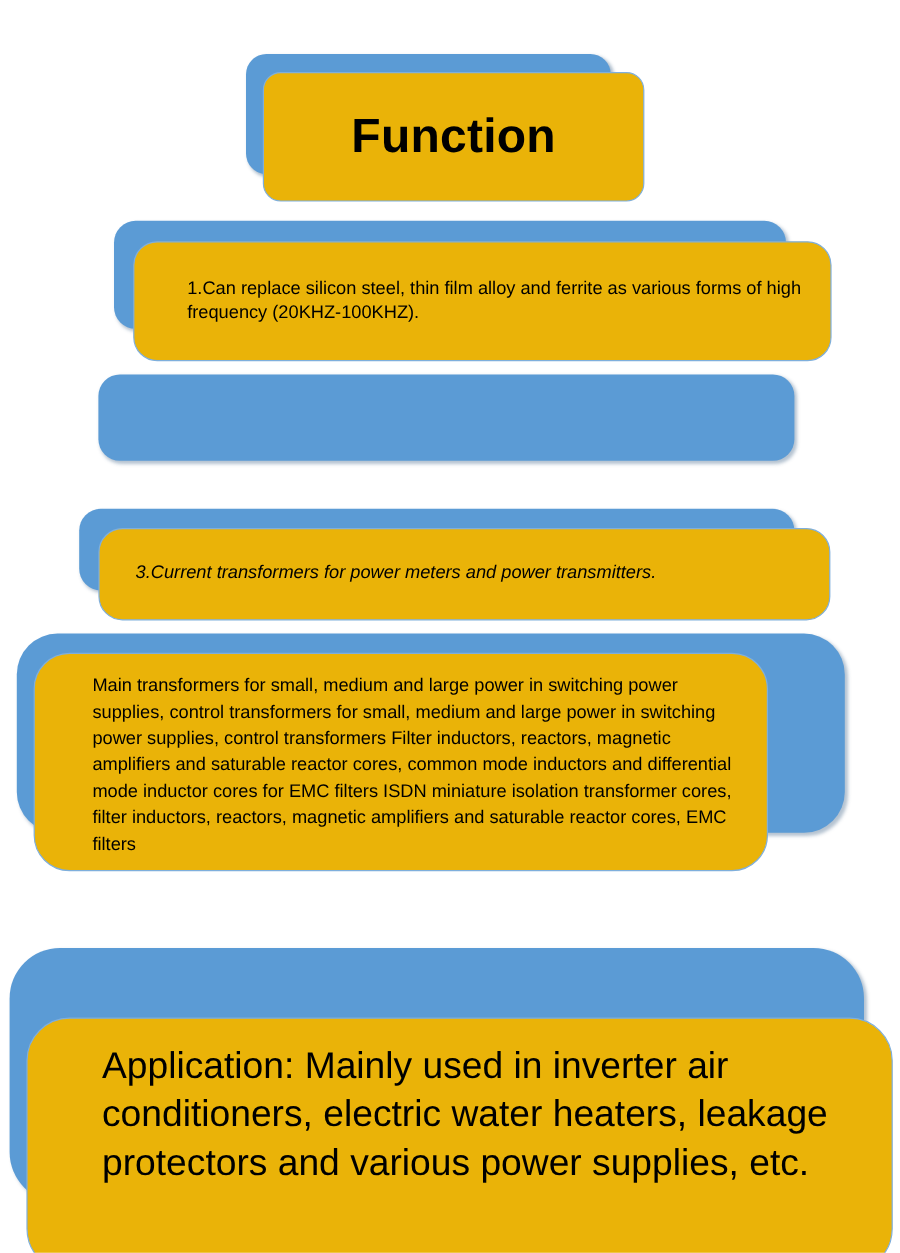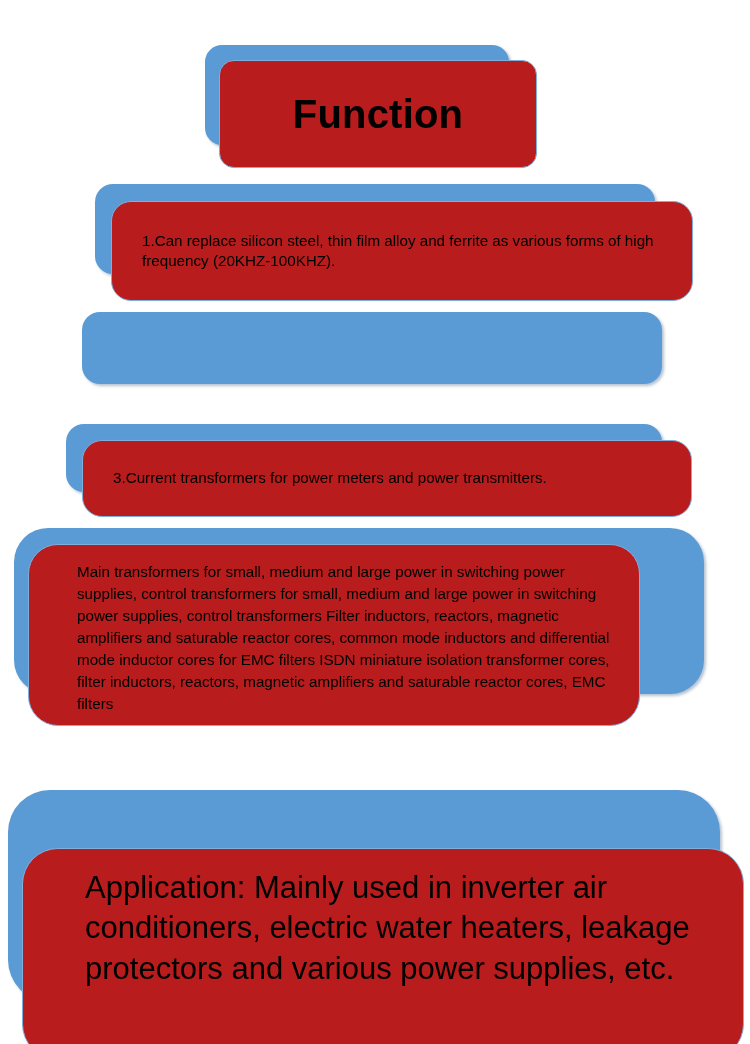--- a/index.html
+++ b/index.html
@@ -22,21 +22,21 @@
   .callout {
     position: absolute;
   }
   .callout .backdrop {
     position: absolute;
     background: #5B9BD5;
     box-sizing: border-box;
   }
   .callout .card {
     position: absolute;
-    background: #b91c1c;
+    background: #eab308;
     border: 1px solid #7FAFDC;
     box-sizing: border-box;
     display: flex;
     align-items: center;
   }
   .callout .card .body {
     width: 100%;
     box-sizing: border-box;
   }
 
@@ -73,27 +73,27 @@
 
   
   .feature .body {
     font-size: 15.2px;
     line-height: 1.32;
     padding: 0 14px 0 30px;
   }
 
   #feature-1 { left: 95px; top: 184px;  width: 600px; height: 118px; }
   #feature-1 .backdrop { left: 0;  top: 0;  width: 560px; height: 90px; border-radius: 18px; box-shadow: 2px 2px 3px rgba(40,80,120,0.35); }
-  #feature-1 .card     { left: 16px; top: 17px; width: 582px; height: 100px; border-radius: 20px; }
+  #feature-1 .card     { left: 16px; top: 17px; width: 582px; height: 100px; border-radius: 20px; padding-left: 14px; }
 
   #feature-2 { left: 82px; top: 312px;  width: 612px; height: 98px; }
   #feature-2 .backdrop { left: 0;  top: 0;  width: 580px; height: 72px; border-radius: 18px; box-shadow: 2px 2px 3px rgba(40,80,120,0.35); }
   #feature-2 .card     { left: 16px; top: 17px; width: 594px; height: 81px; border-radius: 20px; }
 
-  #feature-3 { left: 66px; top: 424px;  width: 628px; height: 92px; }
+  #feature-3 { left: 66px; top: 424px;  width: 628px; height: 92px; font-style: italic; }
   #feature-3 .backdrop { left: 0;  top: 0;  width: 596px; height: 68px; border-radius: 18px; box-shadow: 2px 2px 3px rgba(40,80,120,0.35); }
   #feature-3 .card     { left: 16px; top: 16px; width: 610px; height: 77px; border-radius: 20px; }
 
   
   #description-callout {
     left: 14px;
     top: 528px;
     width: 722px;
     height: 200px;
   }

